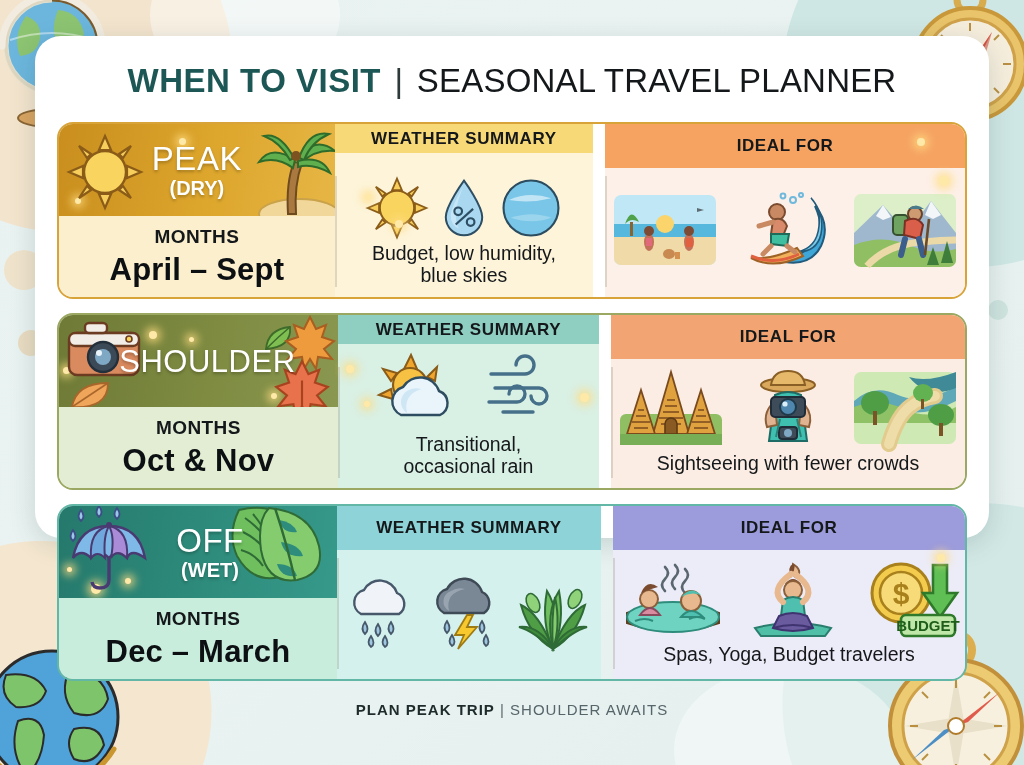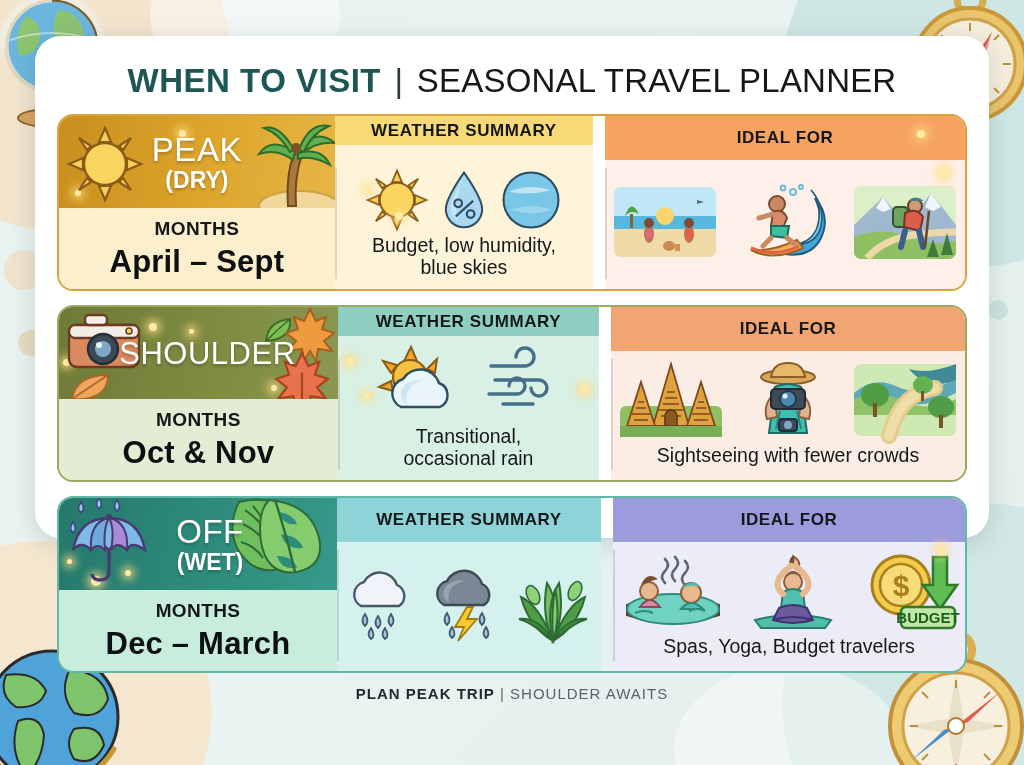--- a/index.html
+++ b/index.html
@@ -25,21 +25,21 @@
   .blob { position:absolute; border-radius:50%; pointer-events:none; }
 
   
   .card {
     position:absolute; left:35px; top:36px;
     width:954px; height:502px;
     background:#ffffff;
     border-radius:26px;
     box-shadow:0 6px 26px rgba(40,70,70,.18);
     padding:16px 22px 6px 22px;
-    display:flex; flex-direction:column;
+    display:flex; flex-direction:column;gap:8px;
   }
 
   
   .title {
     text-align:center;
     font-size:33px;
     letter-spacing:.3px;
     padding:10px 0 14px 0;
     white-space:nowrap;
   }
@@ -69,21 +69,21 @@
     height:92px; position:relative;
     display:flex; align-items:center; justify-content:center;
     overflow:hidden;
   }
   .season-name {
     position:relative; z-index:3; text-align:center; color:#ffffff;
     text-shadow:0 2px 3px rgba(0,0,0,.25);
     line-height:1;
   }
   .season-name .big { display:block; font-size:33px; font-weight:normal; letter-spacing:.5px; }
-  .season-name .sub { display:block; font-size:23px; font-weight:bold; margin-top:3px; }
+  .season-name .sub { display:block; font-size:20px; font-weight:bold; margin-top:3px; }
   .season-body {
     flex:1; display:flex; flex-direction:column;
     align-items:center; justify-content:center; gap:4px;
   }
   .months-label { font-size:19px; font-weight:bold; color:#15181a; letter-spacing:.4px; }
   .months-value { font-size:31px; font-weight:bold; color:#0d1012; letter-spacing:.2px; }
 
   
   .colhead {
     height:44px; display:flex; align-items:center; justify-content:center;

